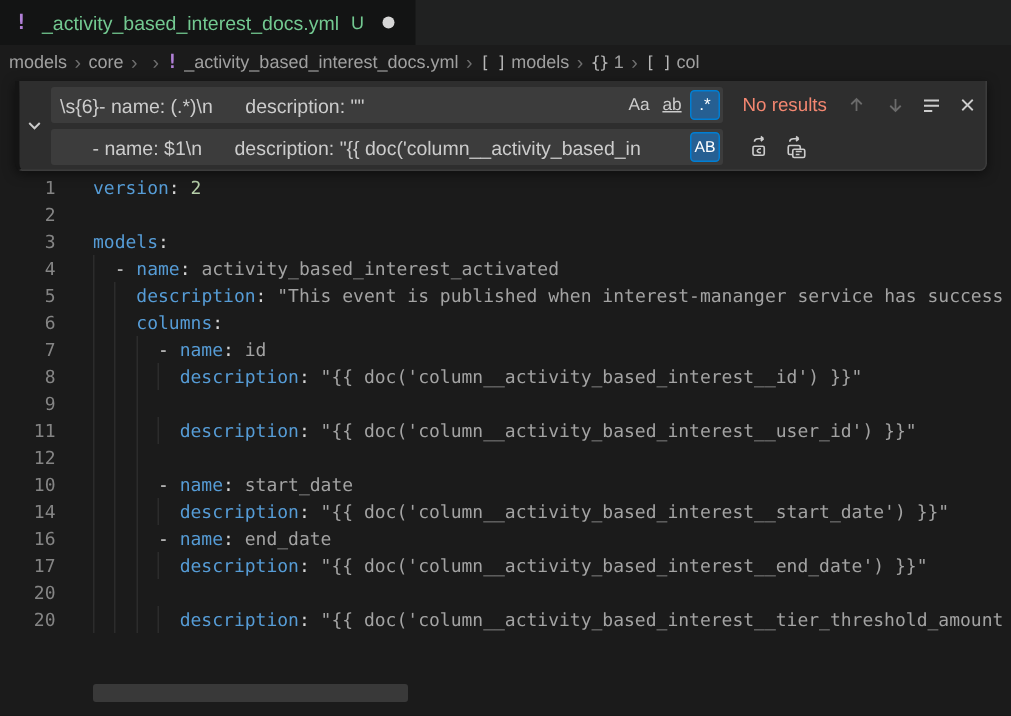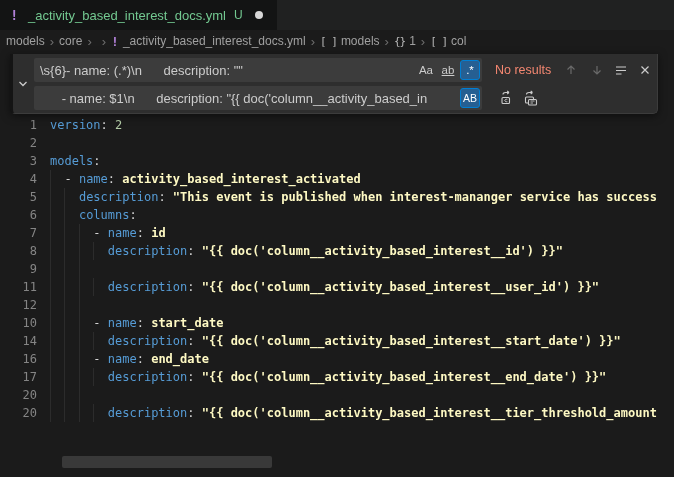--- a/index.html
+++ b/index.html
@@ -24,23 +24,23 @@
   .bc-item { display:inline-flex; align-items:center; cursor:pointer; }
   .bc-icon { margin-right:4px; color:#b8b8b8; font-family:"DejaVu Sans Mono",monospace; font-size:11px; letter-spacing:-1px; }
   .bc-icon.purple { color:#b180d7; font-weight:bold; font-size:13px; letter-spacing:0; }
 
   
   .editor { position:absolute; left:0; top:52px; width:674px; height:425px; background:#1b1b1b; overflow:hidden; }
   .lines { position:absolute; left:0; top:64px; width:100%; }
   .line-row { display:flex; height:18px; line-height:18px;
               font-family:"DejaVu Sans Mono",monospace; font-size:12px; }
   .ln { width:37px; flex:none; text-align:right; color:#858585; }
-  .lc { flex:1; margin-left:13px; position:relative; white-space:pre; overflow:hidden; }
+  .lc { flex:1; margin-left:25px; position:relative; white-space:pre; overflow:hidden; }
   .guide { position:absolute; top:0; width:1px; height:18px; background:rgba(255,255,255,0.08); }
-  .tok-k { color:#569cd6; } .tok-s { color:#fef9c3;font-weight:bold; } .tok-n { color:#b5cea8; } .tok-p { color:#d4d4d4; }
+  .tok-k { color:#569cd6; } .tok-s { color:#a3a3a3; } .tok-n { color:#b5cea8; } .tok-p { color:#d4d4d4; }
 
   .hscroll { position:absolute; left:62px; top:404px; width:210px; height:12px;
              background:rgba(121,121,121,0.32); border-radius:2px; }
 
   
   .find-widget { position:absolute; left:10px; top:54px; width:648px; height:60px;
                  background:#2e2e2e; border:1px solid #3c3c3c; border-top:none;
                  border-left:3px solid #141414; border-radius:0 0 5px 5px;
                  box-shadow:0 2px 8px rgba(0,0,0,0.5); z-index:5; }
   .fw-toggle { position:absolute; left:0; top:0; width:19px; height:100%;

